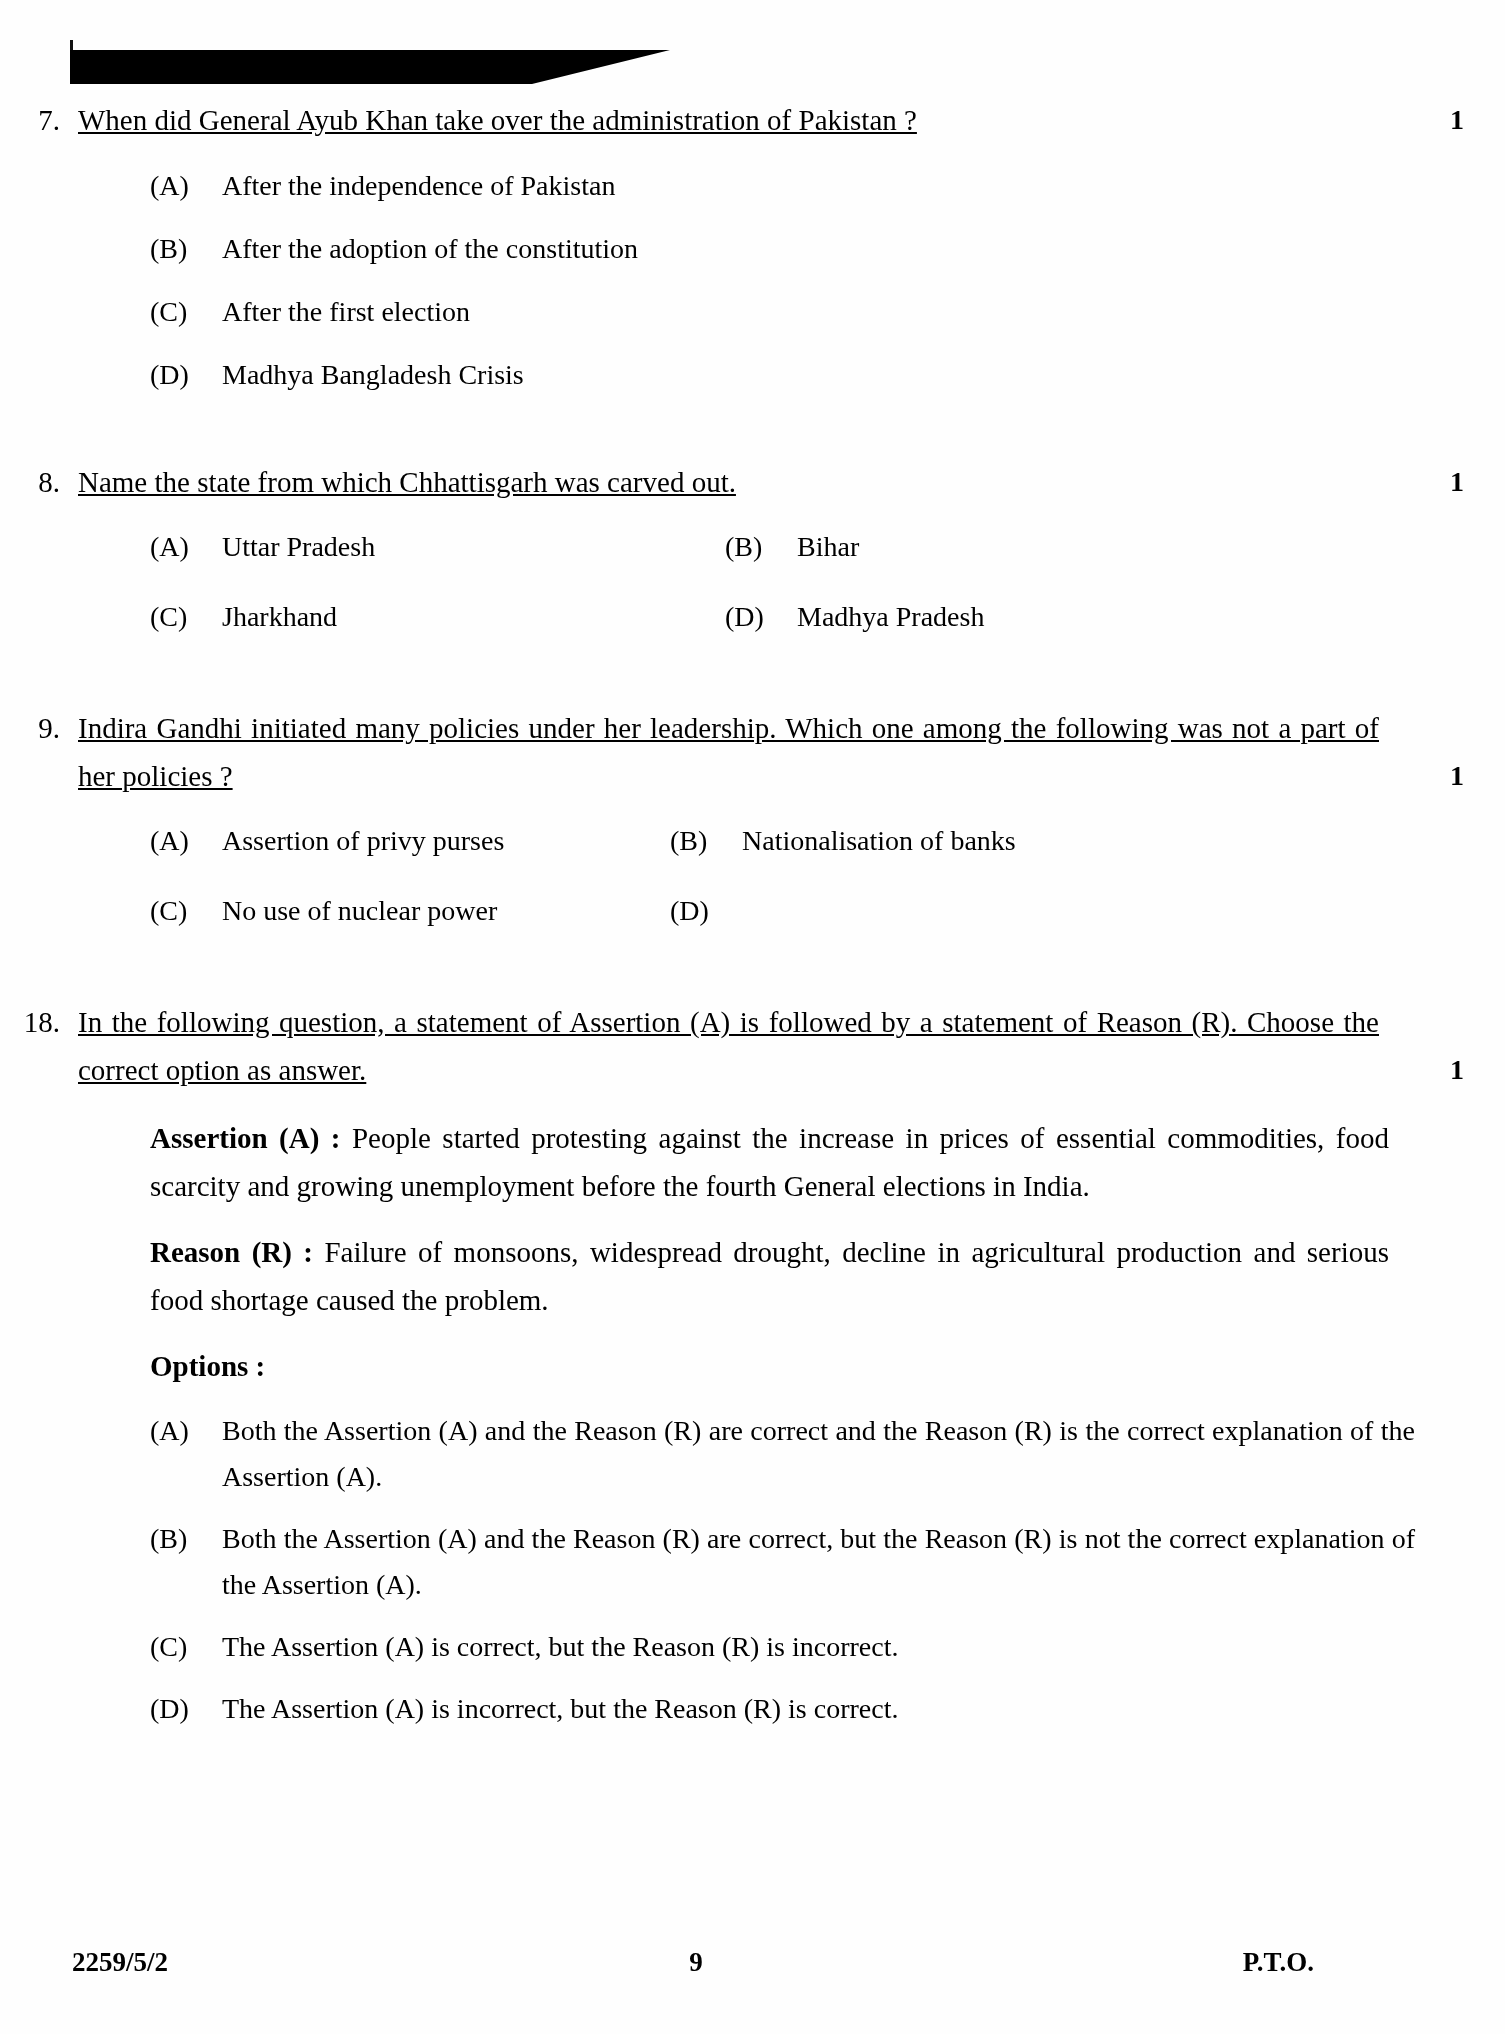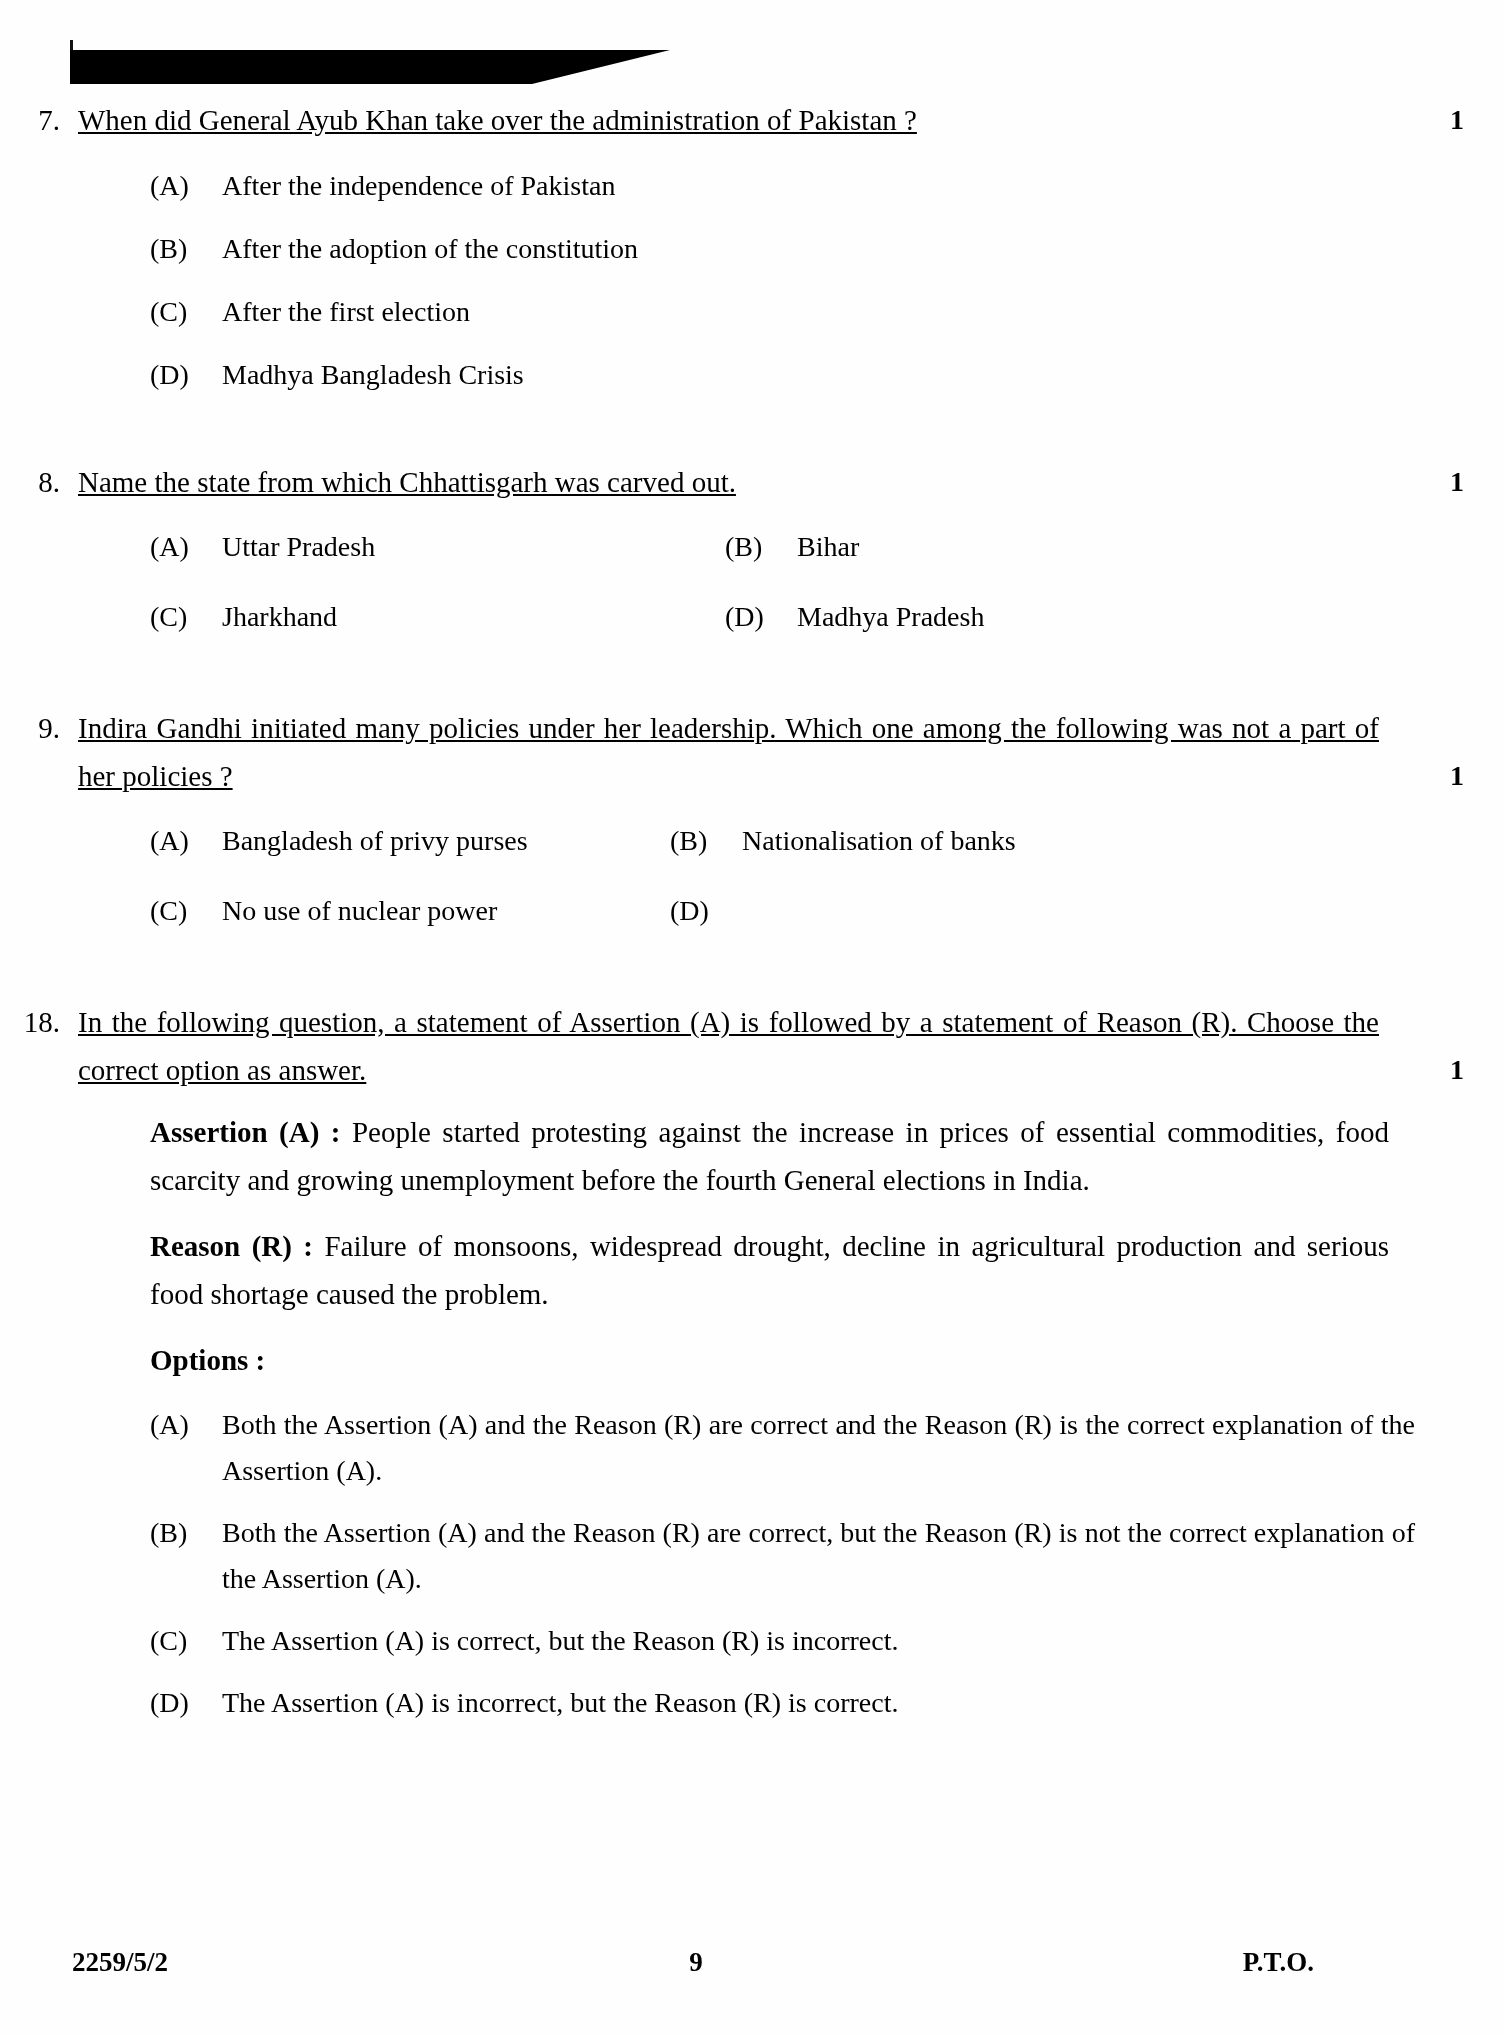--- a/index.html
+++ b/index.html
@@ -117,21 +117,21 @@
     display: flex;
     flex: 0 0 auto;
   }
   .opt-cell.first { width: 575px; }
   .opt-cell.second { width: 500px; }
   .opt-cell .opt-lbl { width: 72px; }
 
   .assertion-block {
     padding-left: 150px;
     padding-right: 116px;
-    margin-top: 14px;
+    margin-top: 20px;
     font-size: 29px;
     line-height: 48px;
     text-align: justify;
   }
   .assertion-block p {
     margin: 0 0 18px 0;
   }
   .bold { font-weight: bold; }
   .opts-long {
     padding-left: 150px;
@@ -257,21 +257,21 @@
     <div class="q-block">
       <div class="q-row">
         <div class="q-num">9.</div>
         <div class="q-text just" style="padding-right:30px;">Indira Gandhi initiated many policies under her leadership. Which one among the following was not a part of her policies ?</div>
         <div class="q-marks low">1</div>
       </div>
       <div class="opts-two">
         <div class="opt-pair">
           <span class="opt-cell first" style="width:520px;">
             <span class="opt-lbl">(A)</span>
-            <span class="opt-txt">Bangladesh of privy purses</span>
+            <span class="opt-txt">Assertion of privy purses</span>
           </span>
           <span class="opt-cell second">
             <span class="opt-lbl">(B)</span>
             <span class="opt-txt">Nationalisation of banks</span>
           </span>
         </div>
         <div class="opt-pair">
           <span class="opt-cell first" style="width:520px;">
             <span class="opt-lbl">(C)</span>
             <span class="opt-txt">No use of nuclear power</span>

